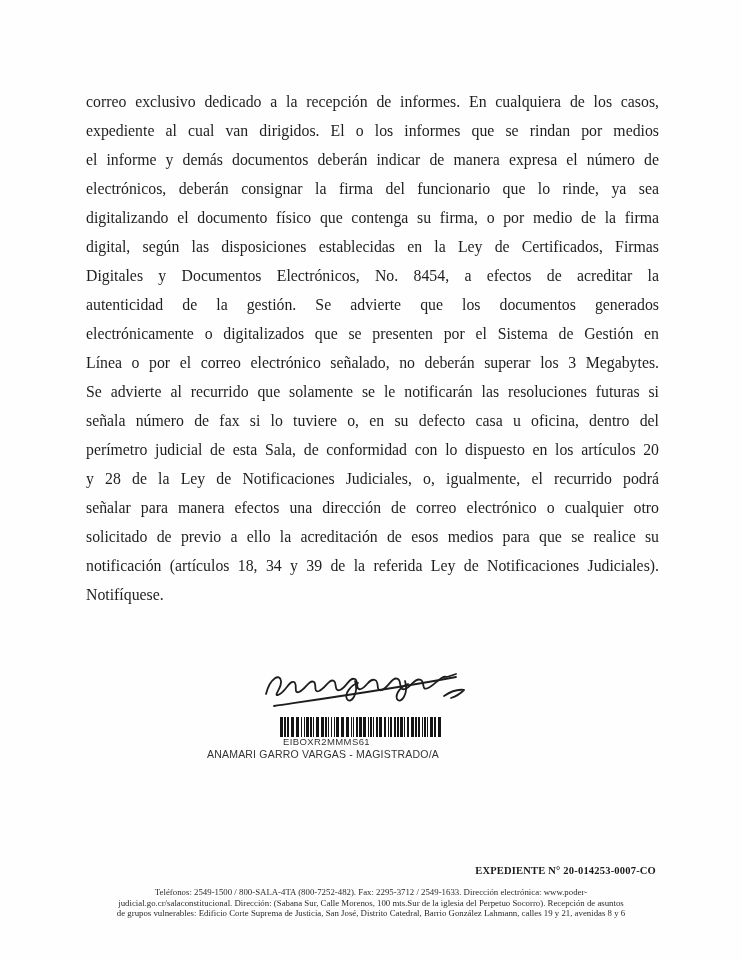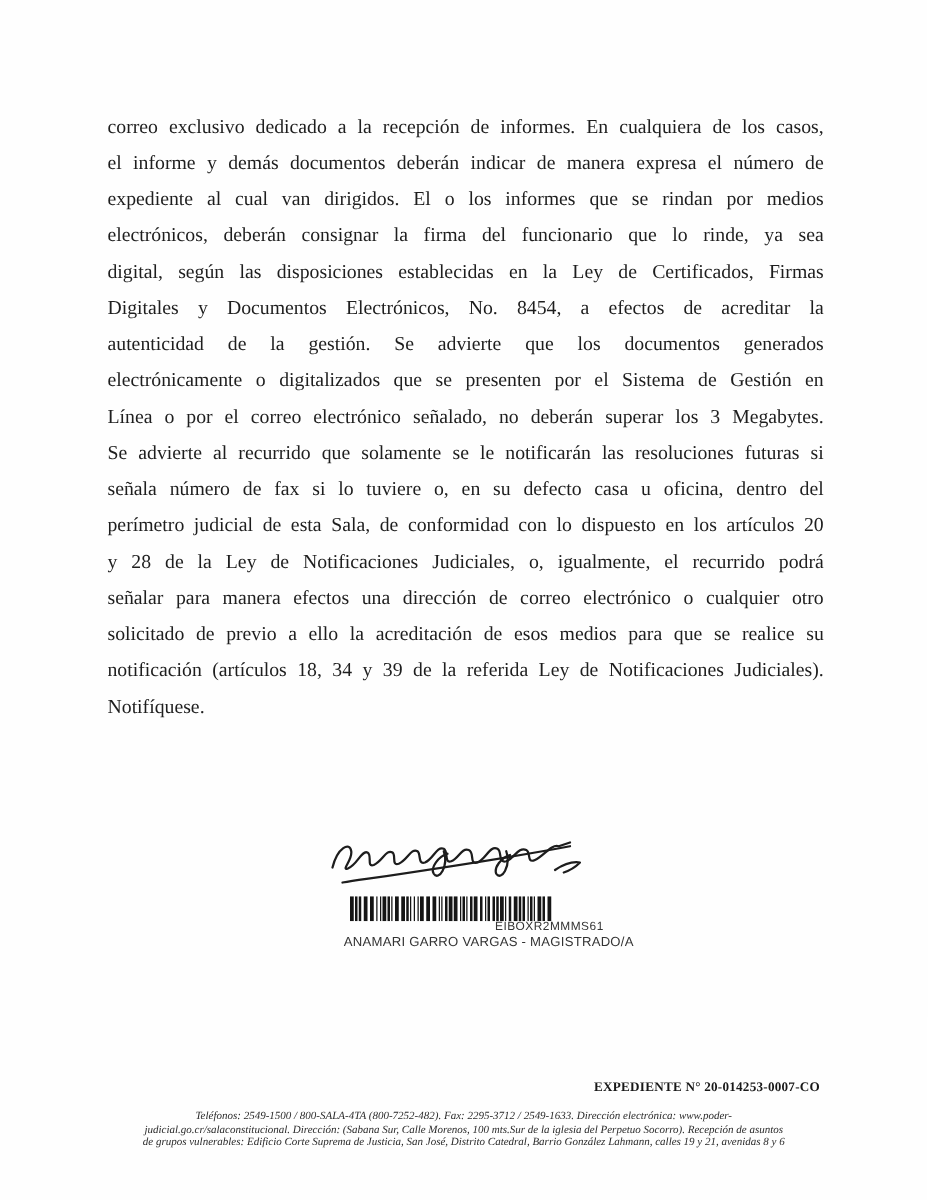--- a/index.html
+++ b/index.html
@@ -45,32 +45,32 @@
     align-items: stretch;
     overflow: hidden;
     background: #fff;
   }
   .barcode span { display: block; height: 100%; background: #151515; flex: 0 0 auto; }
   .barcode-code {
     position: absolute;
     left: 283px;
     top: 76px;
     width: 200px;
-    text-align: right;
+    text-align: left;
     font-family: "Liberation Sans", sans-serif;
     font-size: 9.5px;
     color: #333;
     letter-spacing: 0.4px;
   }
   .signer-line {
     position: absolute;
     left: 207px;
     top: 88px;
     width: 300px;
-    text-align: right;
+    text-align: left;
     font-family: "Liberation Sans", sans-serif;
     font-size: 10.5px;
     color: #333;
     letter-spacing: 0.2px;
     white-space: nowrap;
   }
   .expediente {
     position: absolute;
     right: 86px;
     top: 865px;
@@ -81,34 +81,34 @@
   }
   .footer {
     position: absolute;
     left: 40px;
     top: 887px;
     width: 662px;
     text-align: center;
     font-size: 8.8px;
     line-height: 10.6px;
     color: #2a2a2a;
-    font-style: italic;
   }
   .footer div { white-space: nowrap; }
 </style>
 </head>
 <body>
 
 <div class="page">
 
   <div class="body-text">
     <div class="jline">correo exclusivo dedicado a la recepción de informes. En cualquiera de los casos,</div>
+    <div class="jline">expediente al cual van dirigidos. El o los informes que se rindan por medios</div>
     <div class="jline">el informe y demás documentos deberán indicar de manera expresa el número de</div>
-    <div class="jline">expediente al cual van dirigidos. El o los informes que se rindan por medios</div>
     <div class="jline">electrónicos, deberán consignar la firma del funcionario que lo rinde, ya sea</div>
+    <div class="jline">digitalizando el documento físico que contenga su firma, o por medio de la firma</div>
     <div class="jline">digital, según las disposiciones establecidas en la Ley de Certificados, Firmas</div>
     <div class="jline">Digitales y Documentos Electrónicos, No. 8454, a efectos de acreditar la</div>
     <div class="jline">autenticidad de la gestión. Se advierte que los documentos generados</div>
     <div class="jline">electrónicamente o digitalizados que se presenten por el Sistema de Gestión en</div>
     <div class="jline">Línea o por el correo electrónico señalado, no deberán superar los 3 Megabytes.</div>
     <div class="jline">Se advierte al recurrido que solamente se le notificarán las resoluciones futuras si</div>
     <div class="jline">señala número de fax si lo tuviere o, en su defecto casa u oficina, dentro del</div>
     <div class="jline">perímetro judicial de esta Sala, de conformidad con lo dispuesto en los artículos 20</div>
     <div class="jline">y 28 de la Ley de Notificaciones Judiciales, o, igualmente, el recurrido podrá</div>
     <div class="jline">señalar para manera efectos una dirección de correo electrónico o cualquier otro</div>

